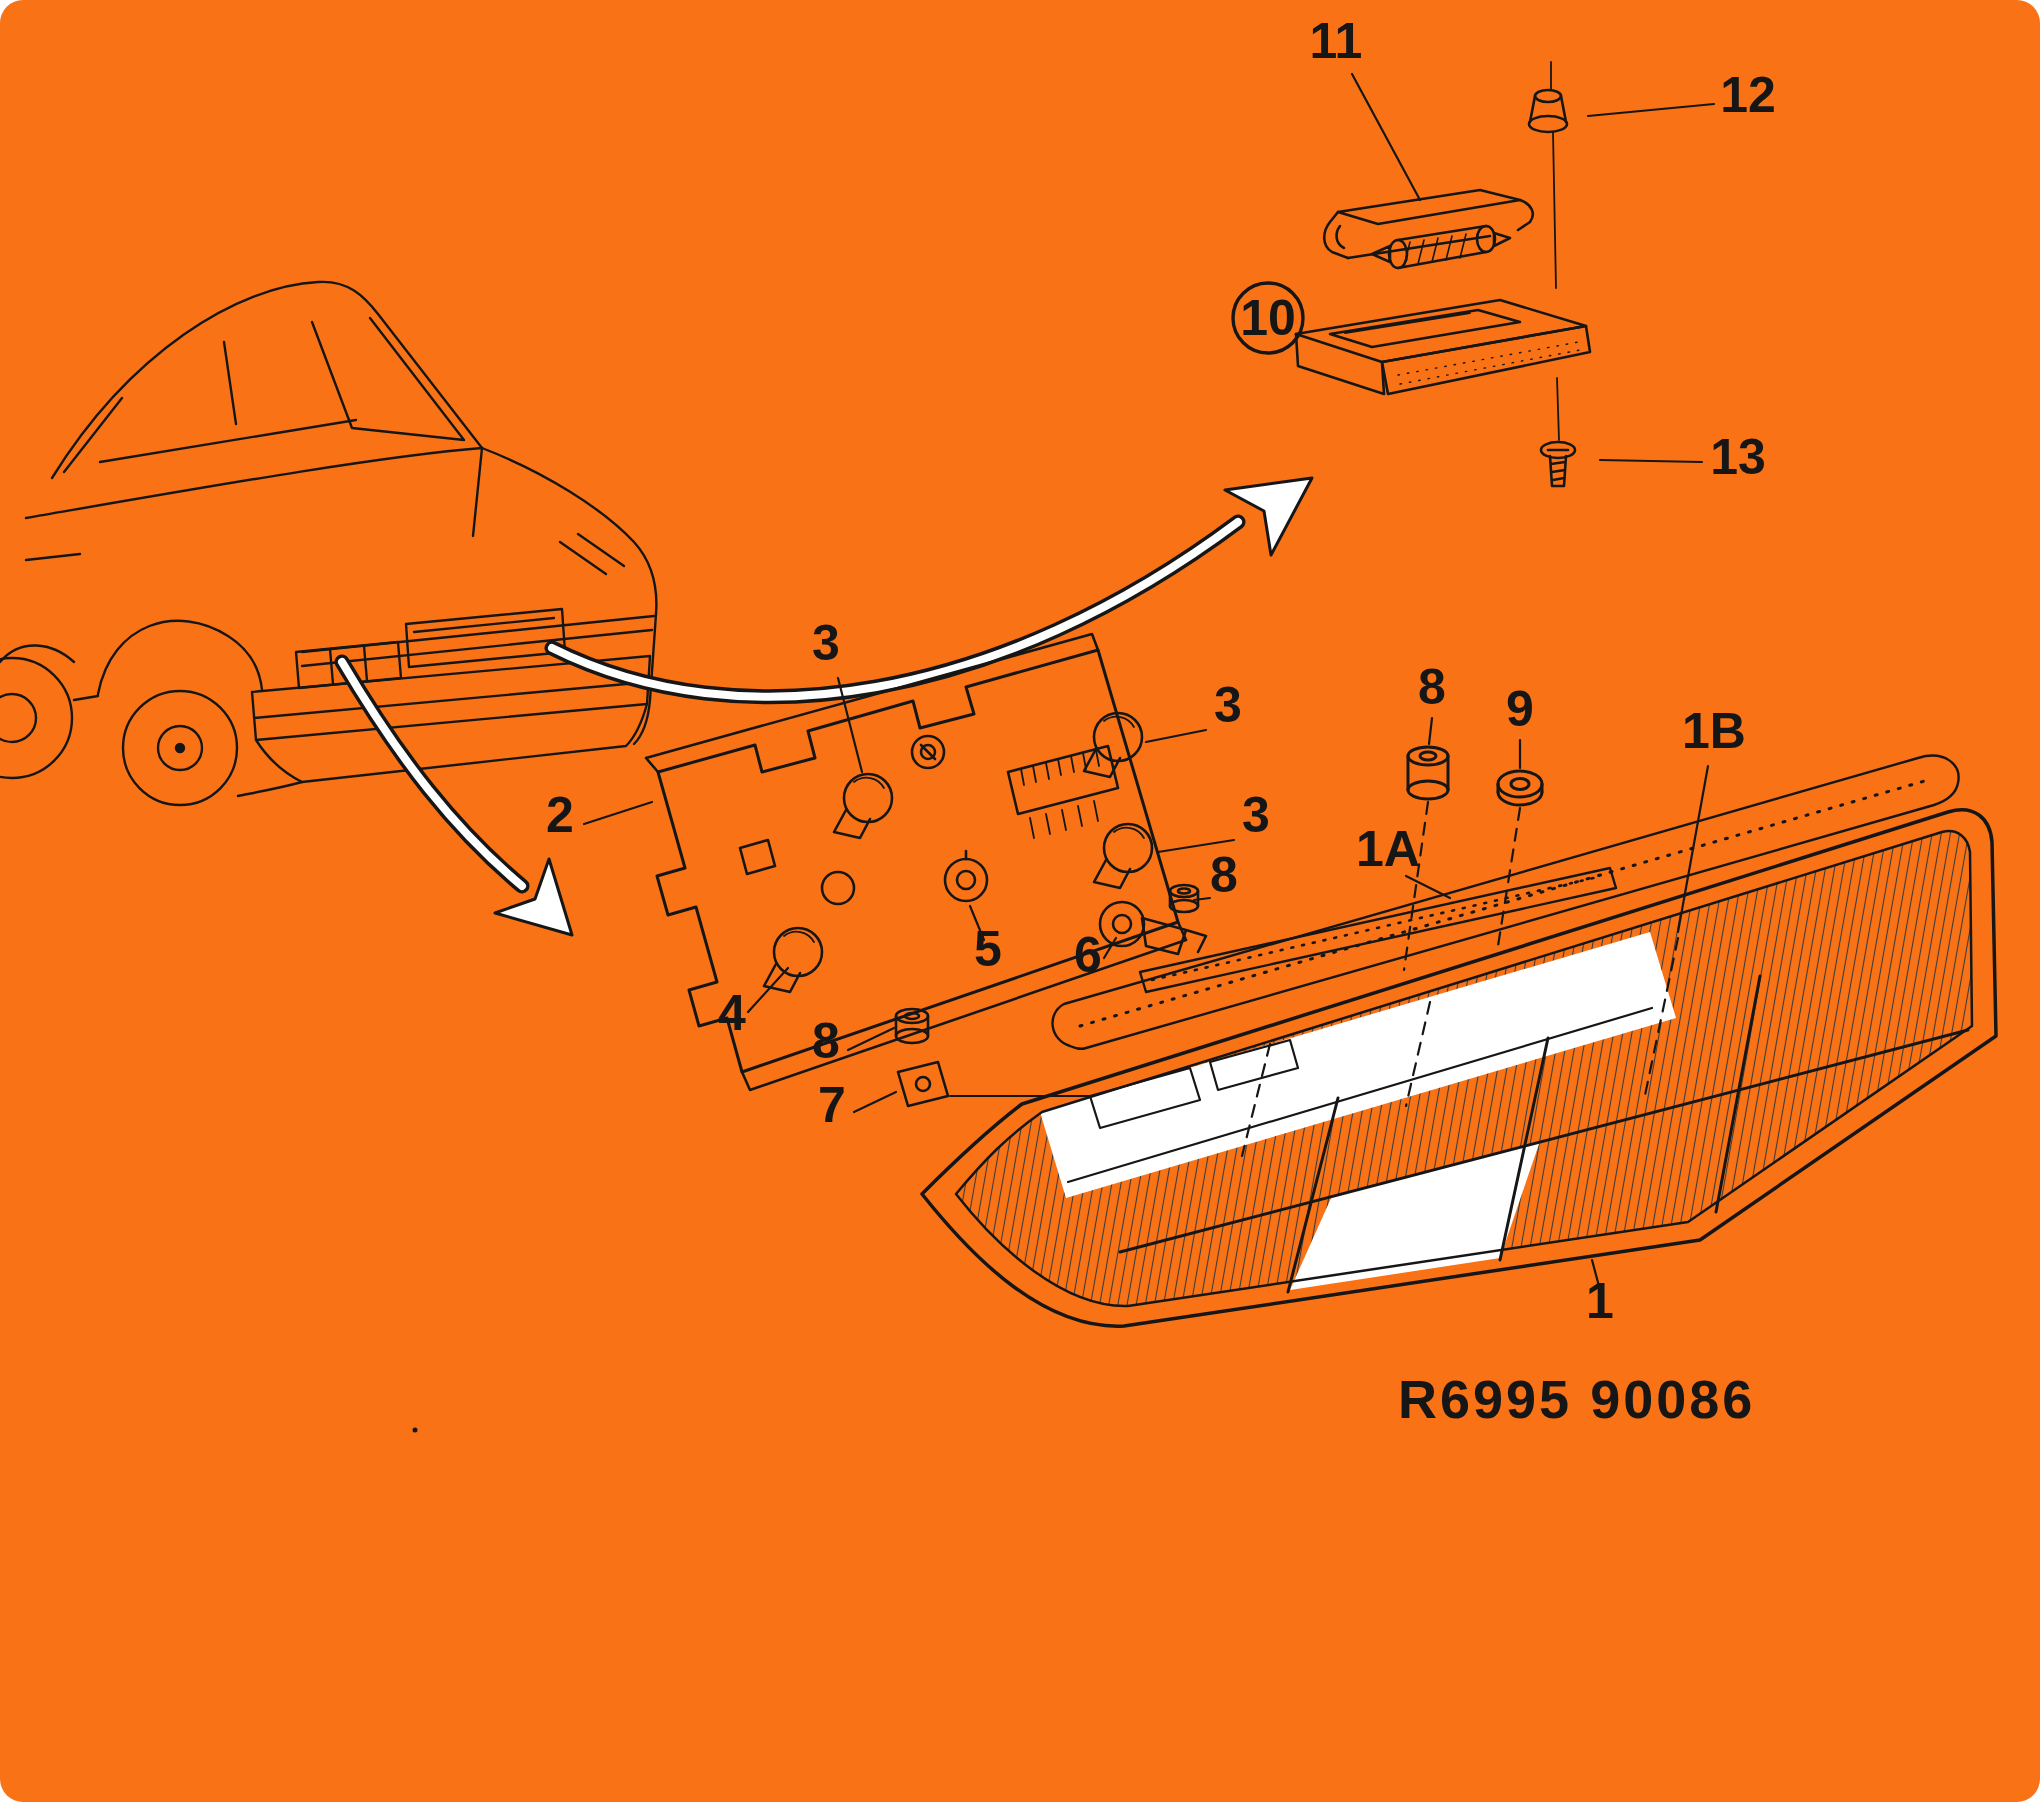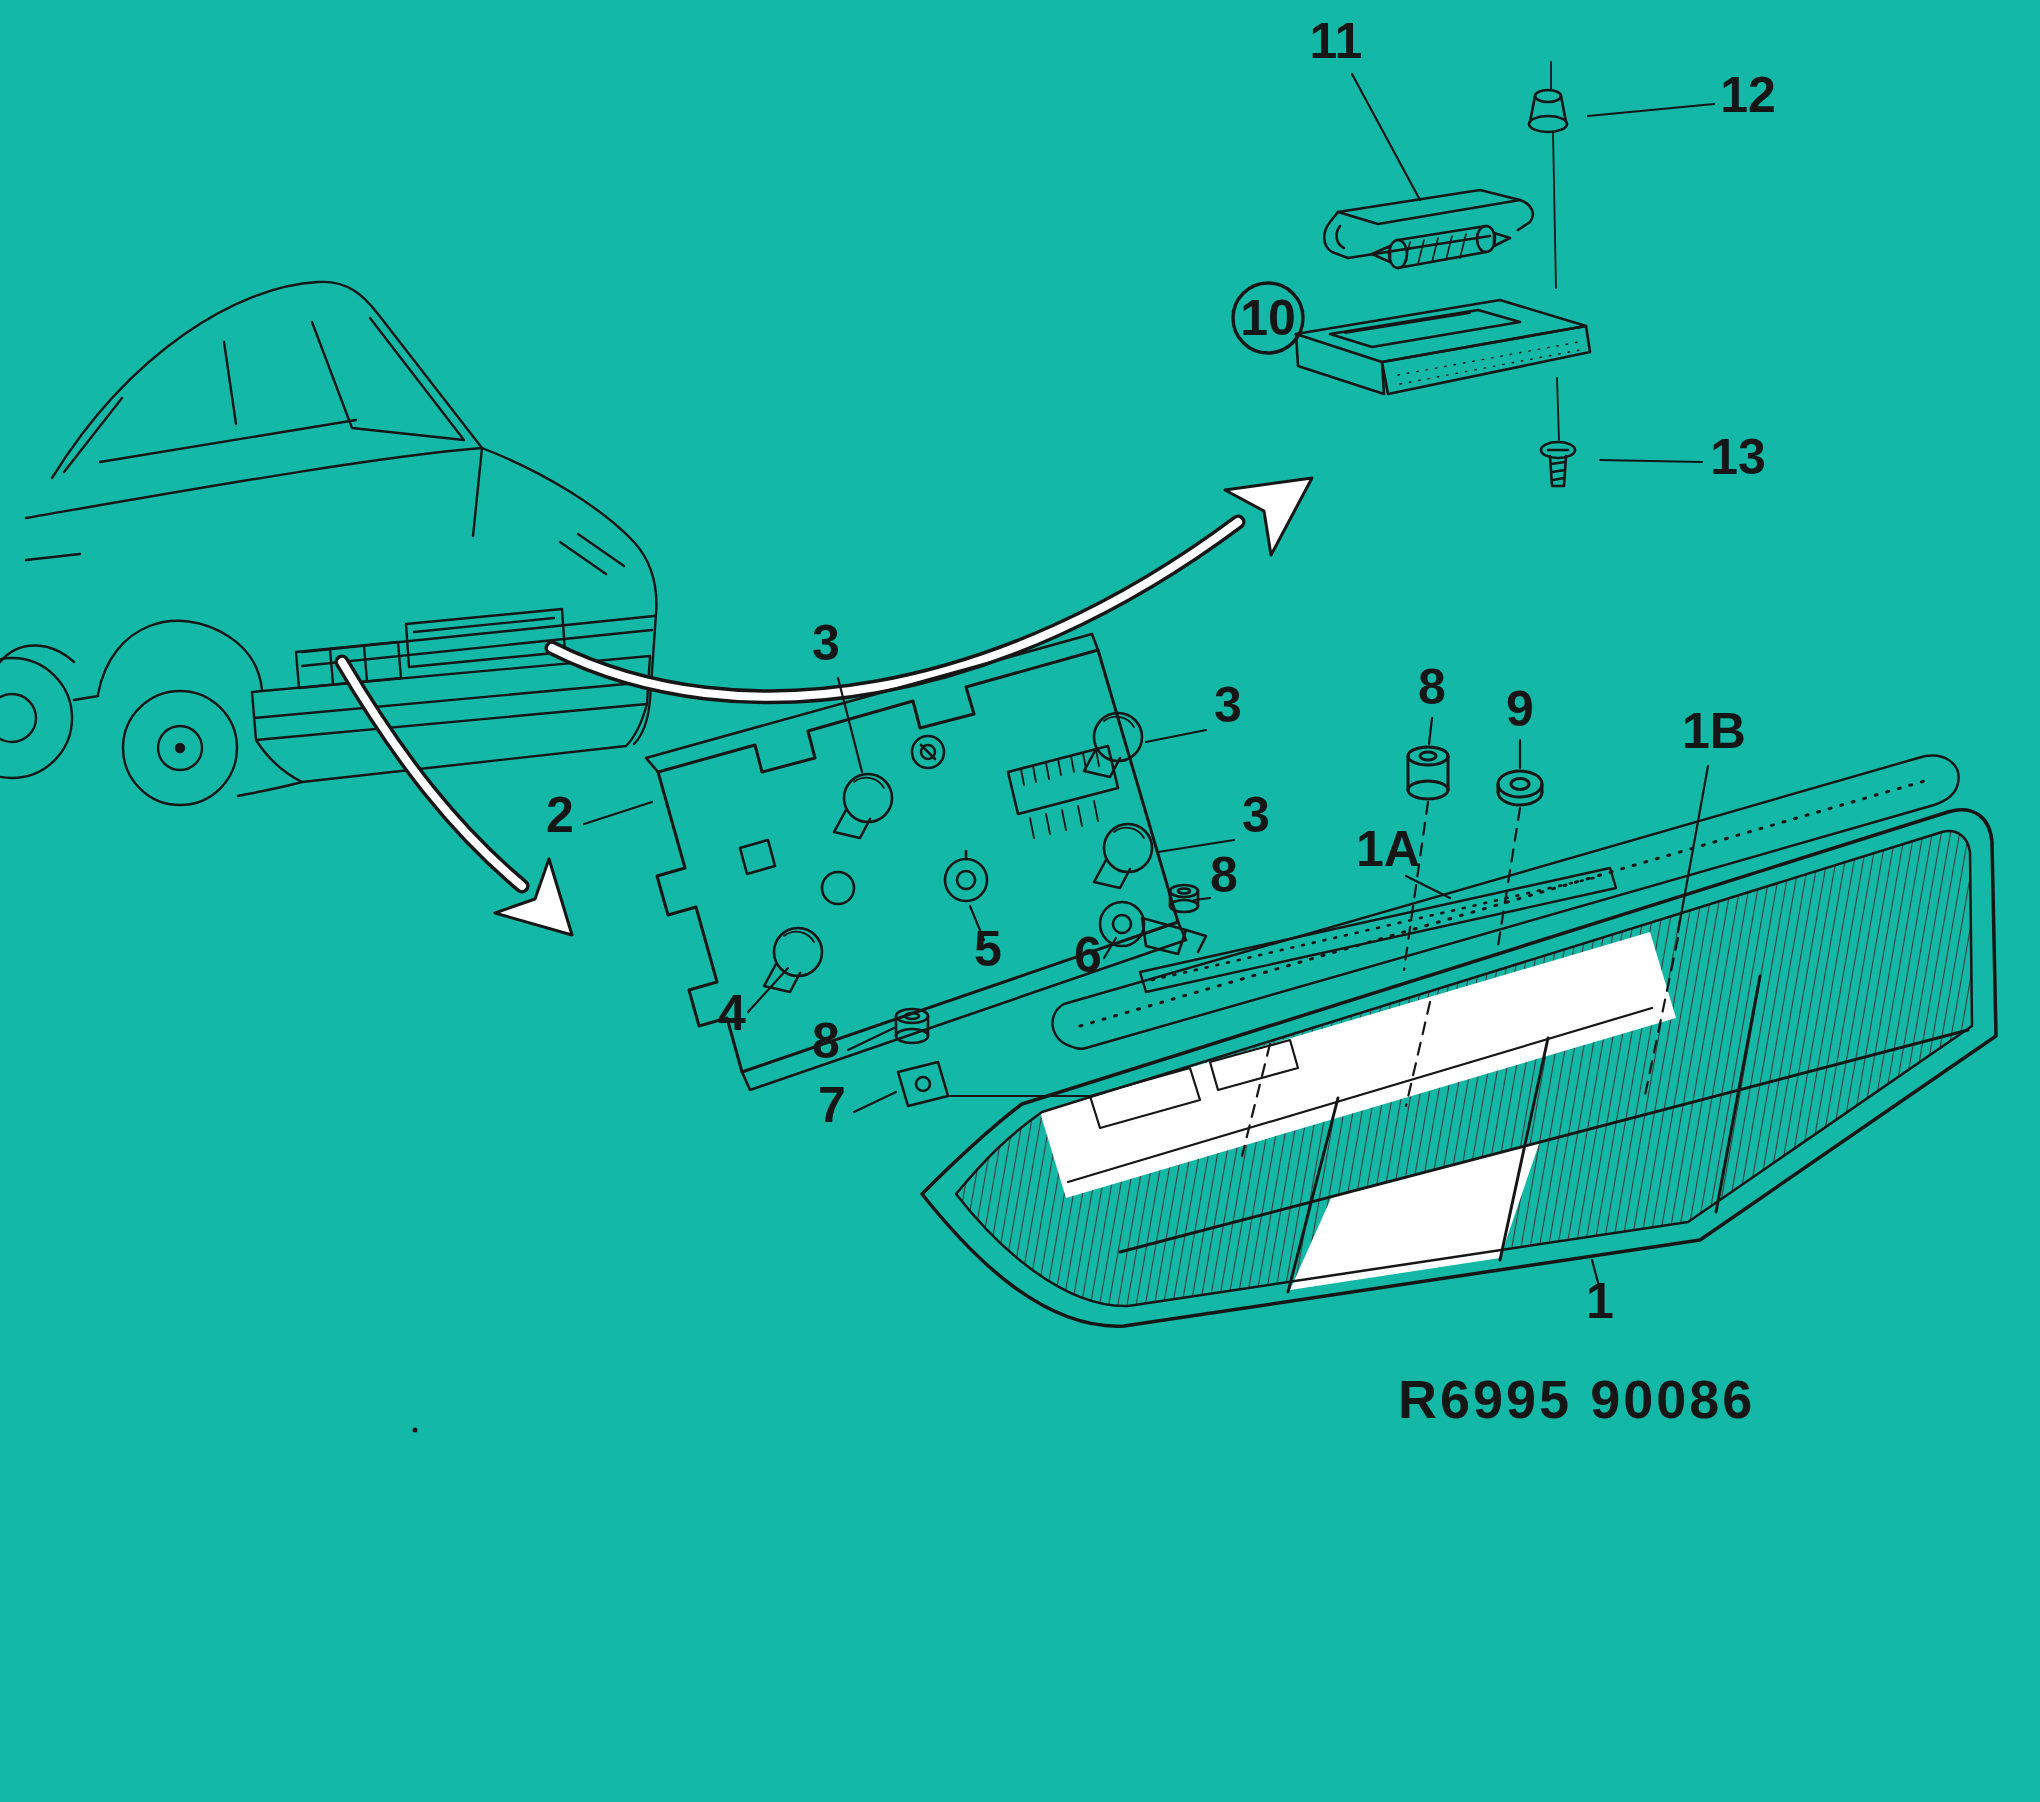--- a/index.html
+++ b/index.html
@@ -1,17 +1,17 @@
 <!DOCTYPE html>
 <html><head>
 <meta charset="utf-8">
 <style>
   html,body{margin:0;padding:0;background:#ffffff;}
-  .page{position:relative;width:2040px;height:1802px;background:#14b8a6;overflow:hidden;
-        font-family:"Liberation Sans",sans-serif;}
+  .page{position:relative;width:2040px;height:1802px;background:#f97316;overflow:hidden;
+        font-family:"Liberation Sans",sans-serif;border-radius:23px;}
   svg{position:absolute;left:0;top:0;width:100%;height:100%;}
   text{font-family:"Liberation Sans",sans-serif;font-size:50px;font-weight:600;fill:#161616;}
   text.ref{font-size:54px;font-weight:700;letter-spacing:3px;}
 </style>
 </head>
 <body>
 
 <div class="page">
 <svg viewBox="0 0 2040 1802">
   <defs>

